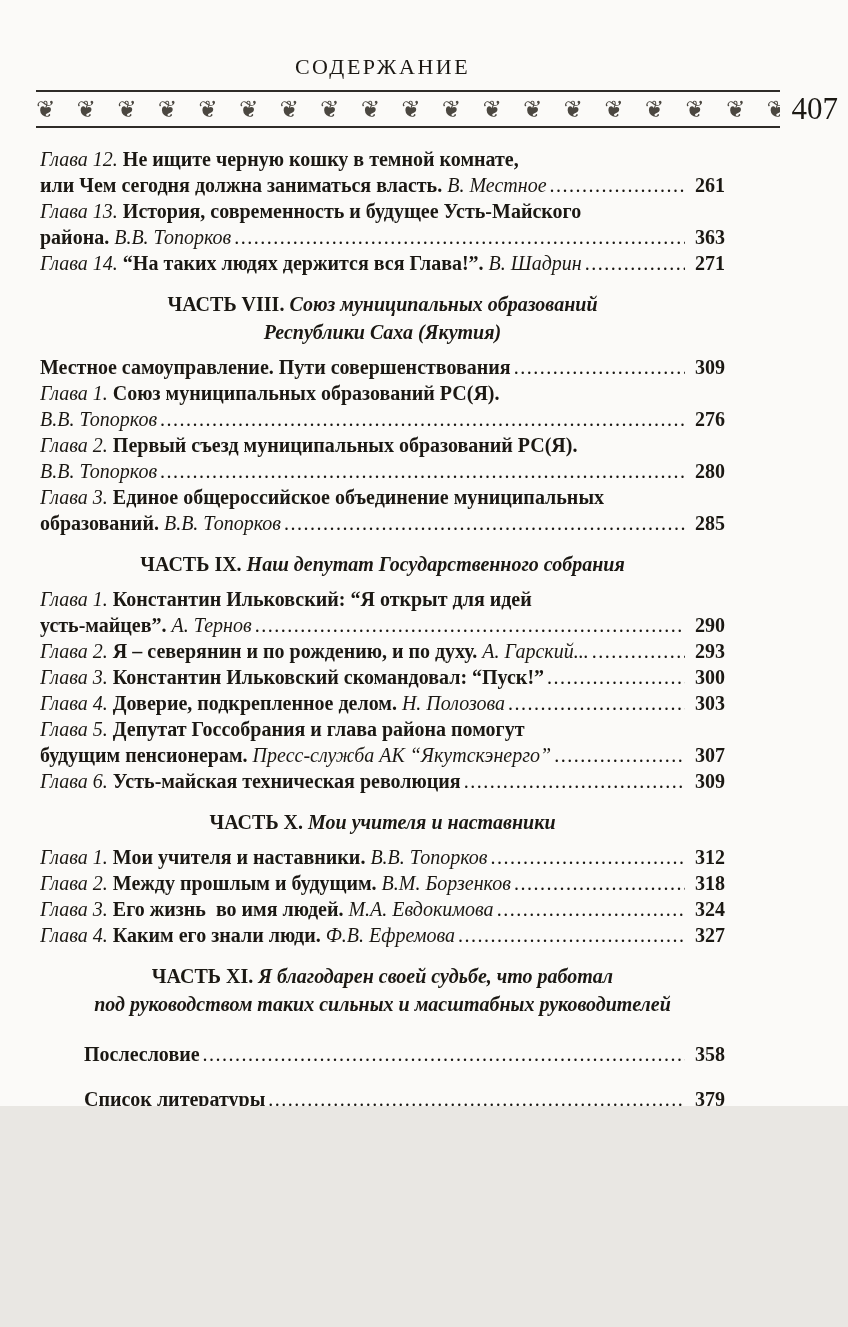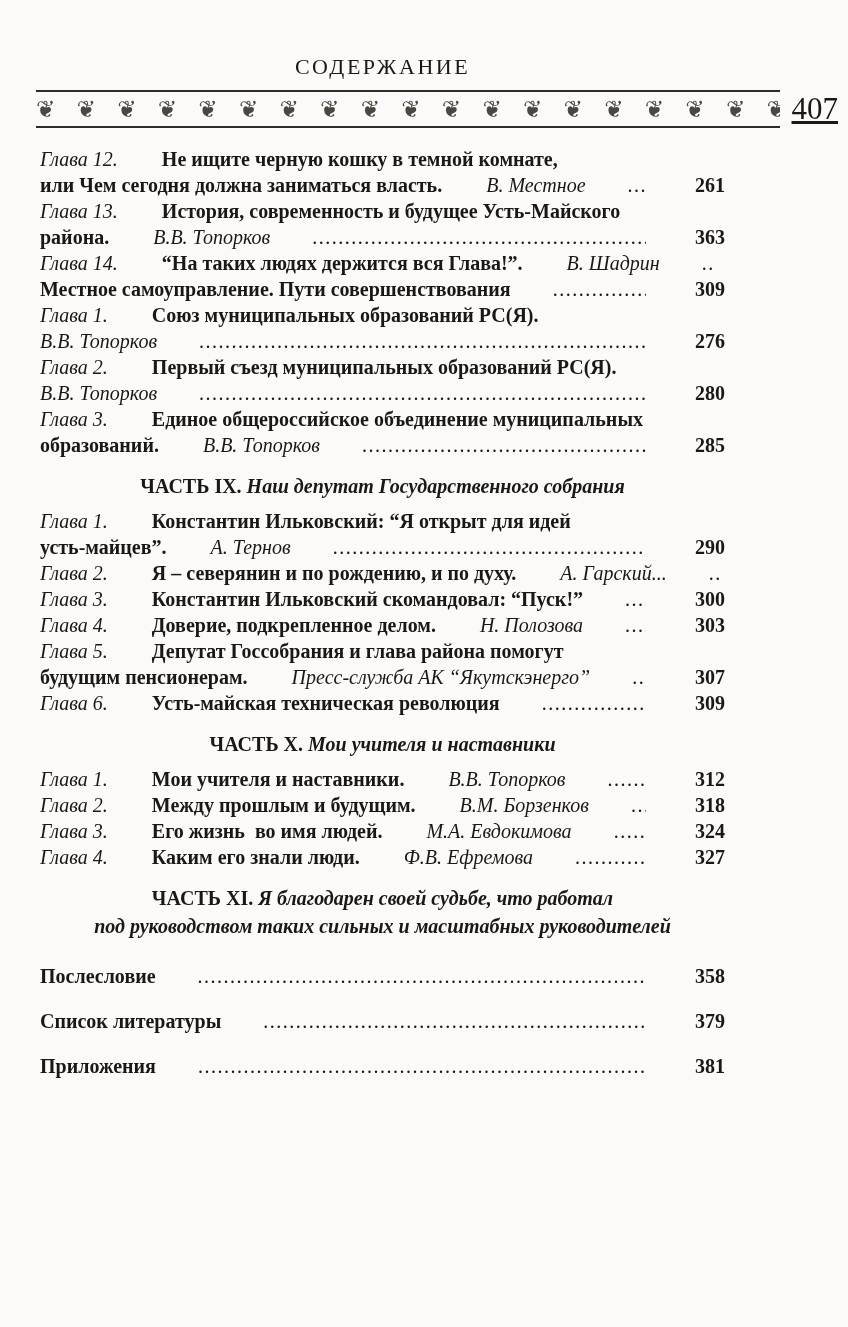--- a/index.html
+++ b/index.html
@@ -3,21 +3,21 @@
 <meta charset="utf-8">
 <style>
   html, body { margin: 0; padding: 0; }
   body {
     background: #e9e7e3;
     font-family: "Liberation Serif", "DejaVu Serif", serif;
   }
   .page {
     position: relative;
     width: 848px;
-    height: 1327px;
+    height: 1106px;
     margin: 0 auto;
     background: var(--paper, #fbfaf8);
     color: var(--ink, #1b1813);
     overflow: hidden;
     box-sizing: border-box;
     padding-top: 54px;
   }
   .title {
     width: 685px;
     margin-left: 40px;
@@ -45,33 +45,31 @@
     line-height: 34px;
     height: 34px;
     letter-spacing: 7px;
     color: #4b4740;
     text-align: left;
   }
   .folio {
     flex: 0 0 auto;
     font-size: 31px;
     line-height: 34px;
-    text-decoration: underline;
   }
   .toc {
     width: 685px;
     margin: 18px 0 0 40px;
     font-size: 20px;
   }
   .toc-line {
     display: flex;
     align-items: flex-start;
     line-height: 26px;
     overflow: hidden;
-    gap: 39px;
   }
   .toc-line > span { white-space: pre; }
   .seg-i { font-style: italic; font-weight: 400; }
   .seg-b { font-style: normal; font-weight: 700; }
   .seg-bi { font-style: italic; font-weight: 700; }
   .leader {
     flex: 1 1 0;
     min-width: 12px;
     overflow: hidden;
     letter-spacing: 1.5px;
@@ -87,21 +85,21 @@
   .toc-heading {
     text-align: center;
     margin: 14px 0 8px 0;
   }
   .heading-line {
     line-height: 28px;
     font-weight: 700;
   }
   .heading-line > span { white-space: pre-wrap; }
   .toc-entries.spaced { margin-top: 14px; }
-  .toc-entries.spaced .toc-line { line-height: 45px; }
+  .toc-entries.spaced .toc-line { line-height: 45px; margin-left: 44px; }
 </style>
 </head>
 <body>
 
 <div class="page">
   <div class="title">СОДЕРЖАНИЕ</div>
 
   <div class="ornament-row">
     <div class="ornament-band" id="ornament">❦ ❦ ❦ ❦ ❦ ❦ ❦ ❦ ❦ ❦ ❦ ❦ ❦ ❦ ❦ ❦ ❦ ❦ ❦ ❦ ❦ ❦ ❦ ❦ ❦ ❦ ❦ ❦ ❦ ❦ ❦ ❦ ❦ ❦ ❦ ❦ ❦ ❦ ❦ ❦ </div>
     <div class="folio">407</div>
@@ -130,20 +128,24 @@
           <span class="pagenum">363</span>
         </div>
         <div class="toc-line">
           <span class="seg-i">Глава 14.</span>
           <span class="seg-b"> “На таких людях держится вся Глава!”.</span>
           <span class="seg-i"> В. Шадрин</span>
           <span class="leader">............................................................................................................................................................................................................................</span>
           <span class="pagenum">271</span>
         </div>
       </div>
+      <div class="toc-heading">
+        <div class="heading-line"><span class="seg-b">ЧАСТЬ VIII.</span><span class="seg-bi"> Союз муниципальных образований</span></div>
+        <div class="heading-line"><span class="seg-bi">Республики Саха (Якутия)</span></div>
+      </div>
       <div class="toc-entries">
         <div class="toc-line">
           <span class="seg-b">Местное самоуправление. Пути совершенствования</span>
           <span class="leader">............................................................................................................................................................................................................................</span>
           <span class="pagenum">309</span>
         </div>
         <div class="toc-line">
           <span class="seg-i">Глава 1.</span>
           <span class="seg-b"> Союз муниципальных образований РС(Я).</span>
         </div>

